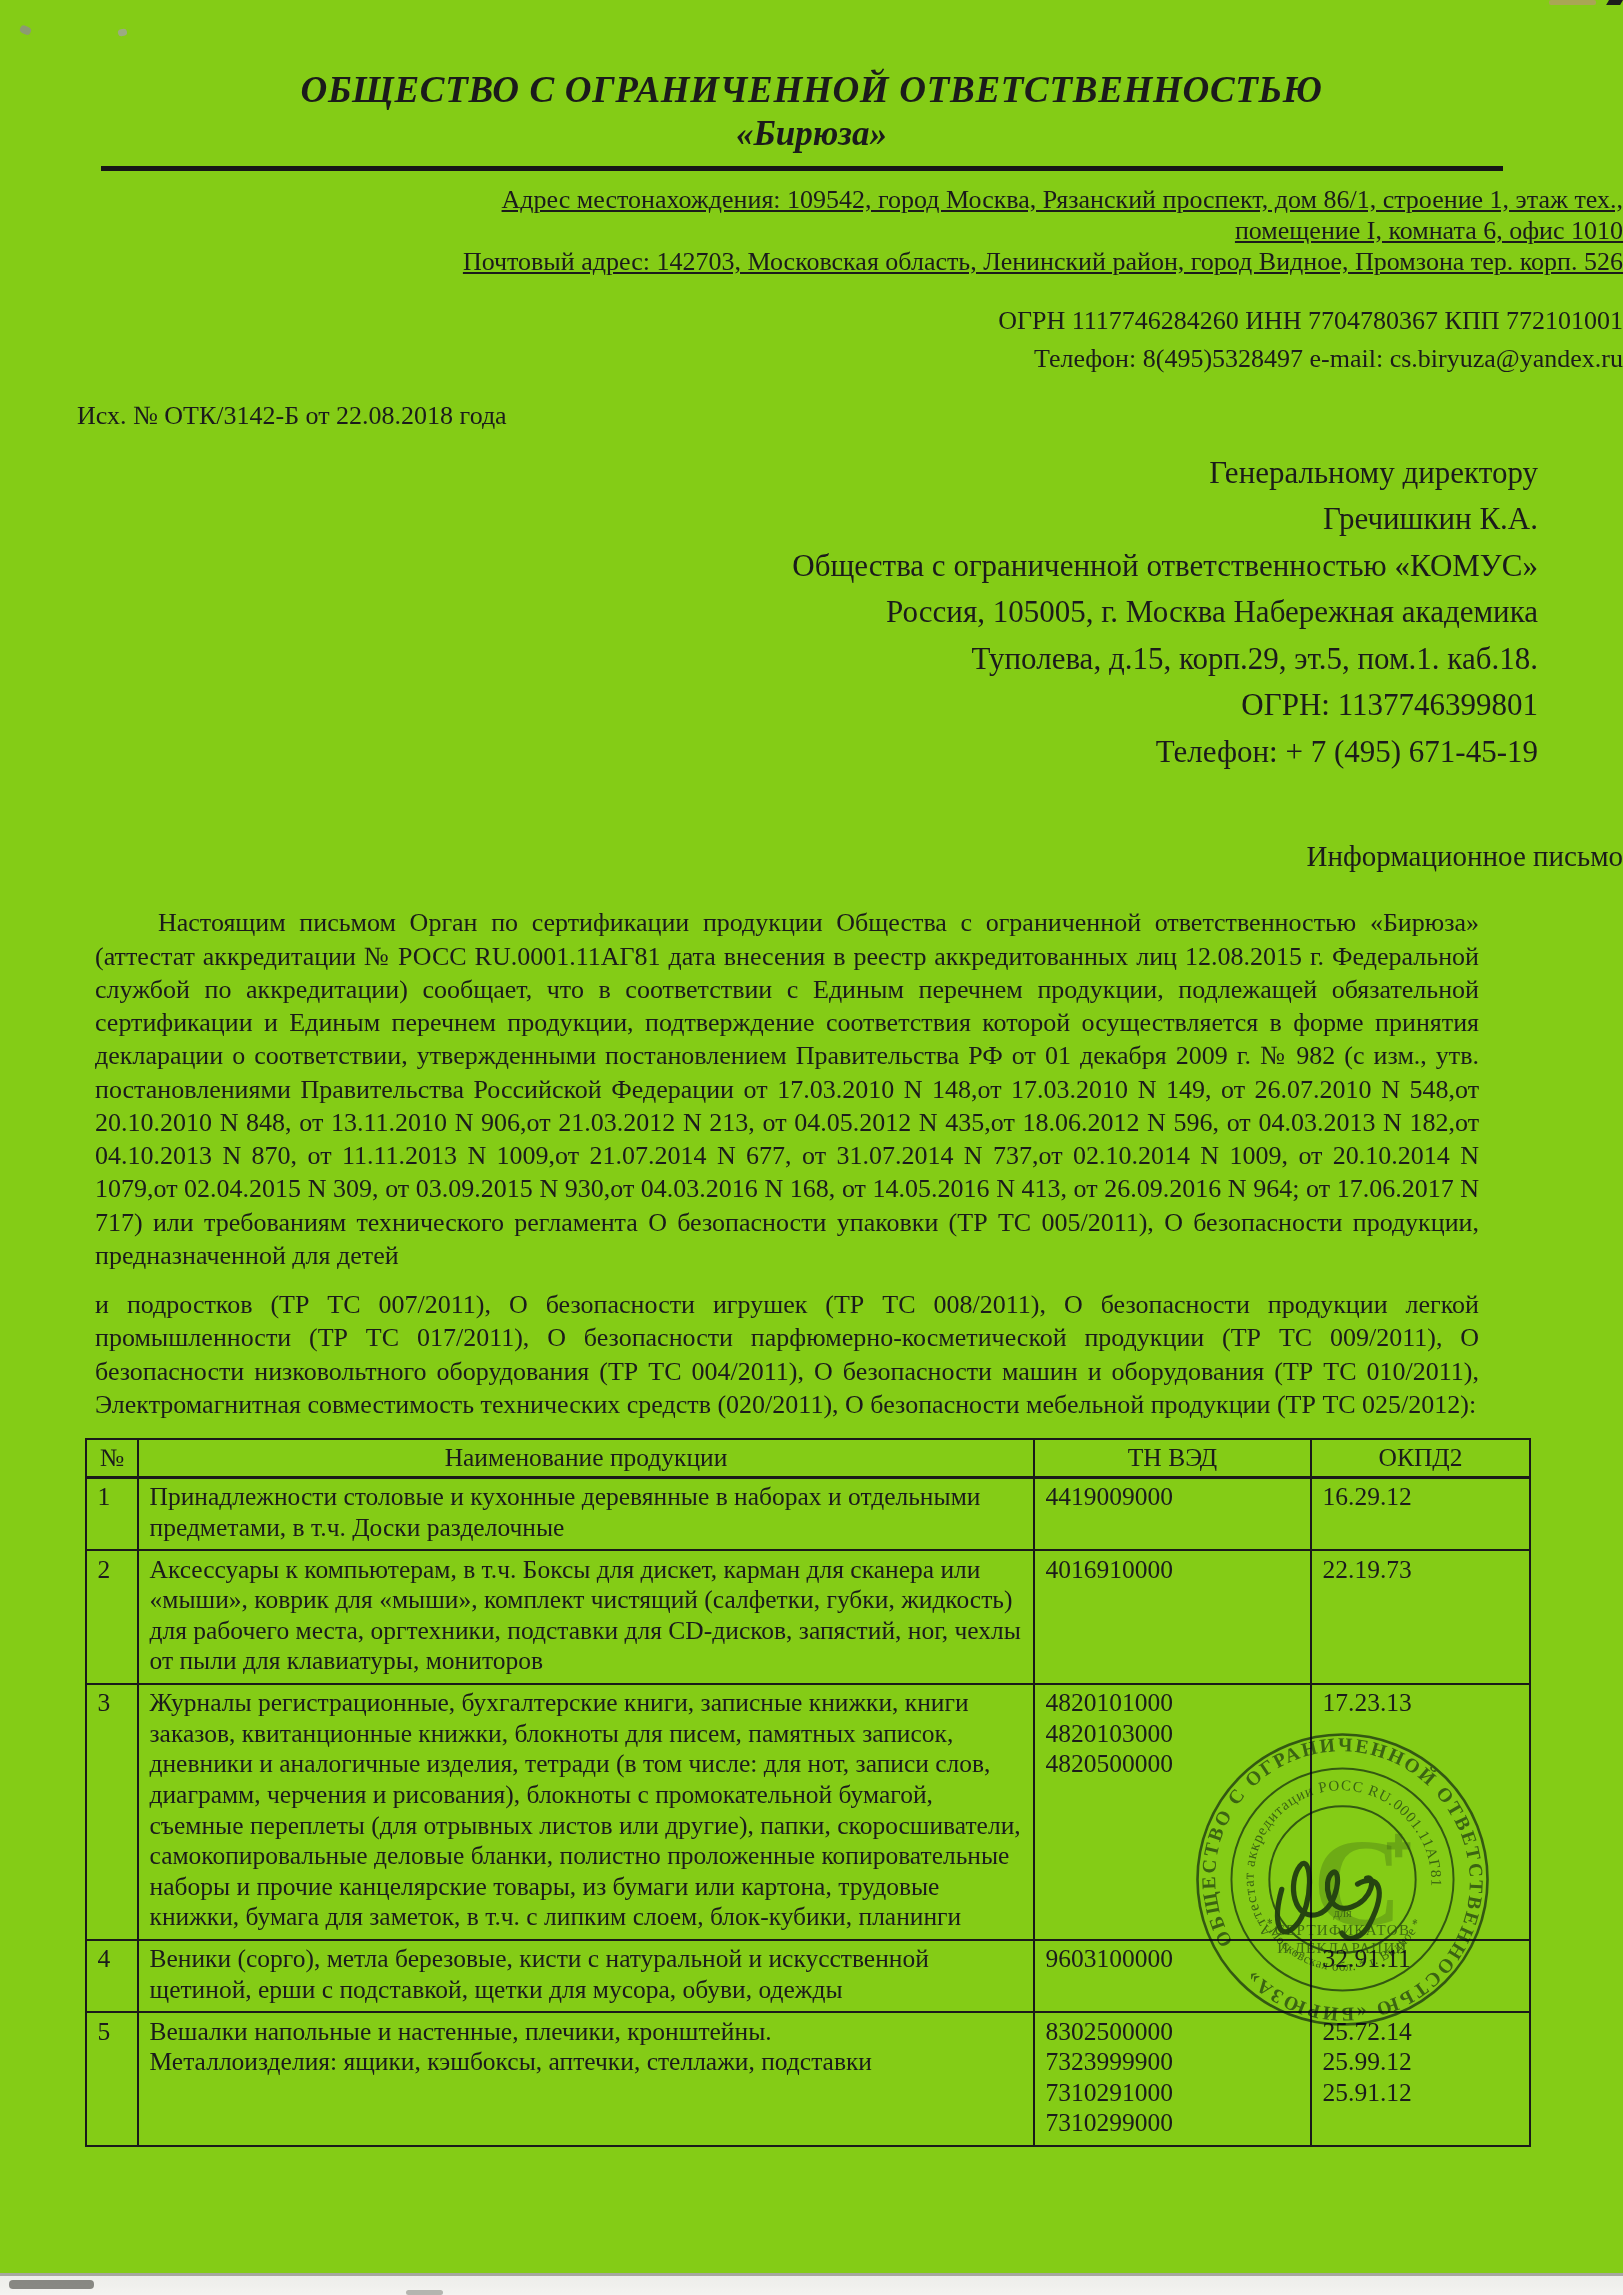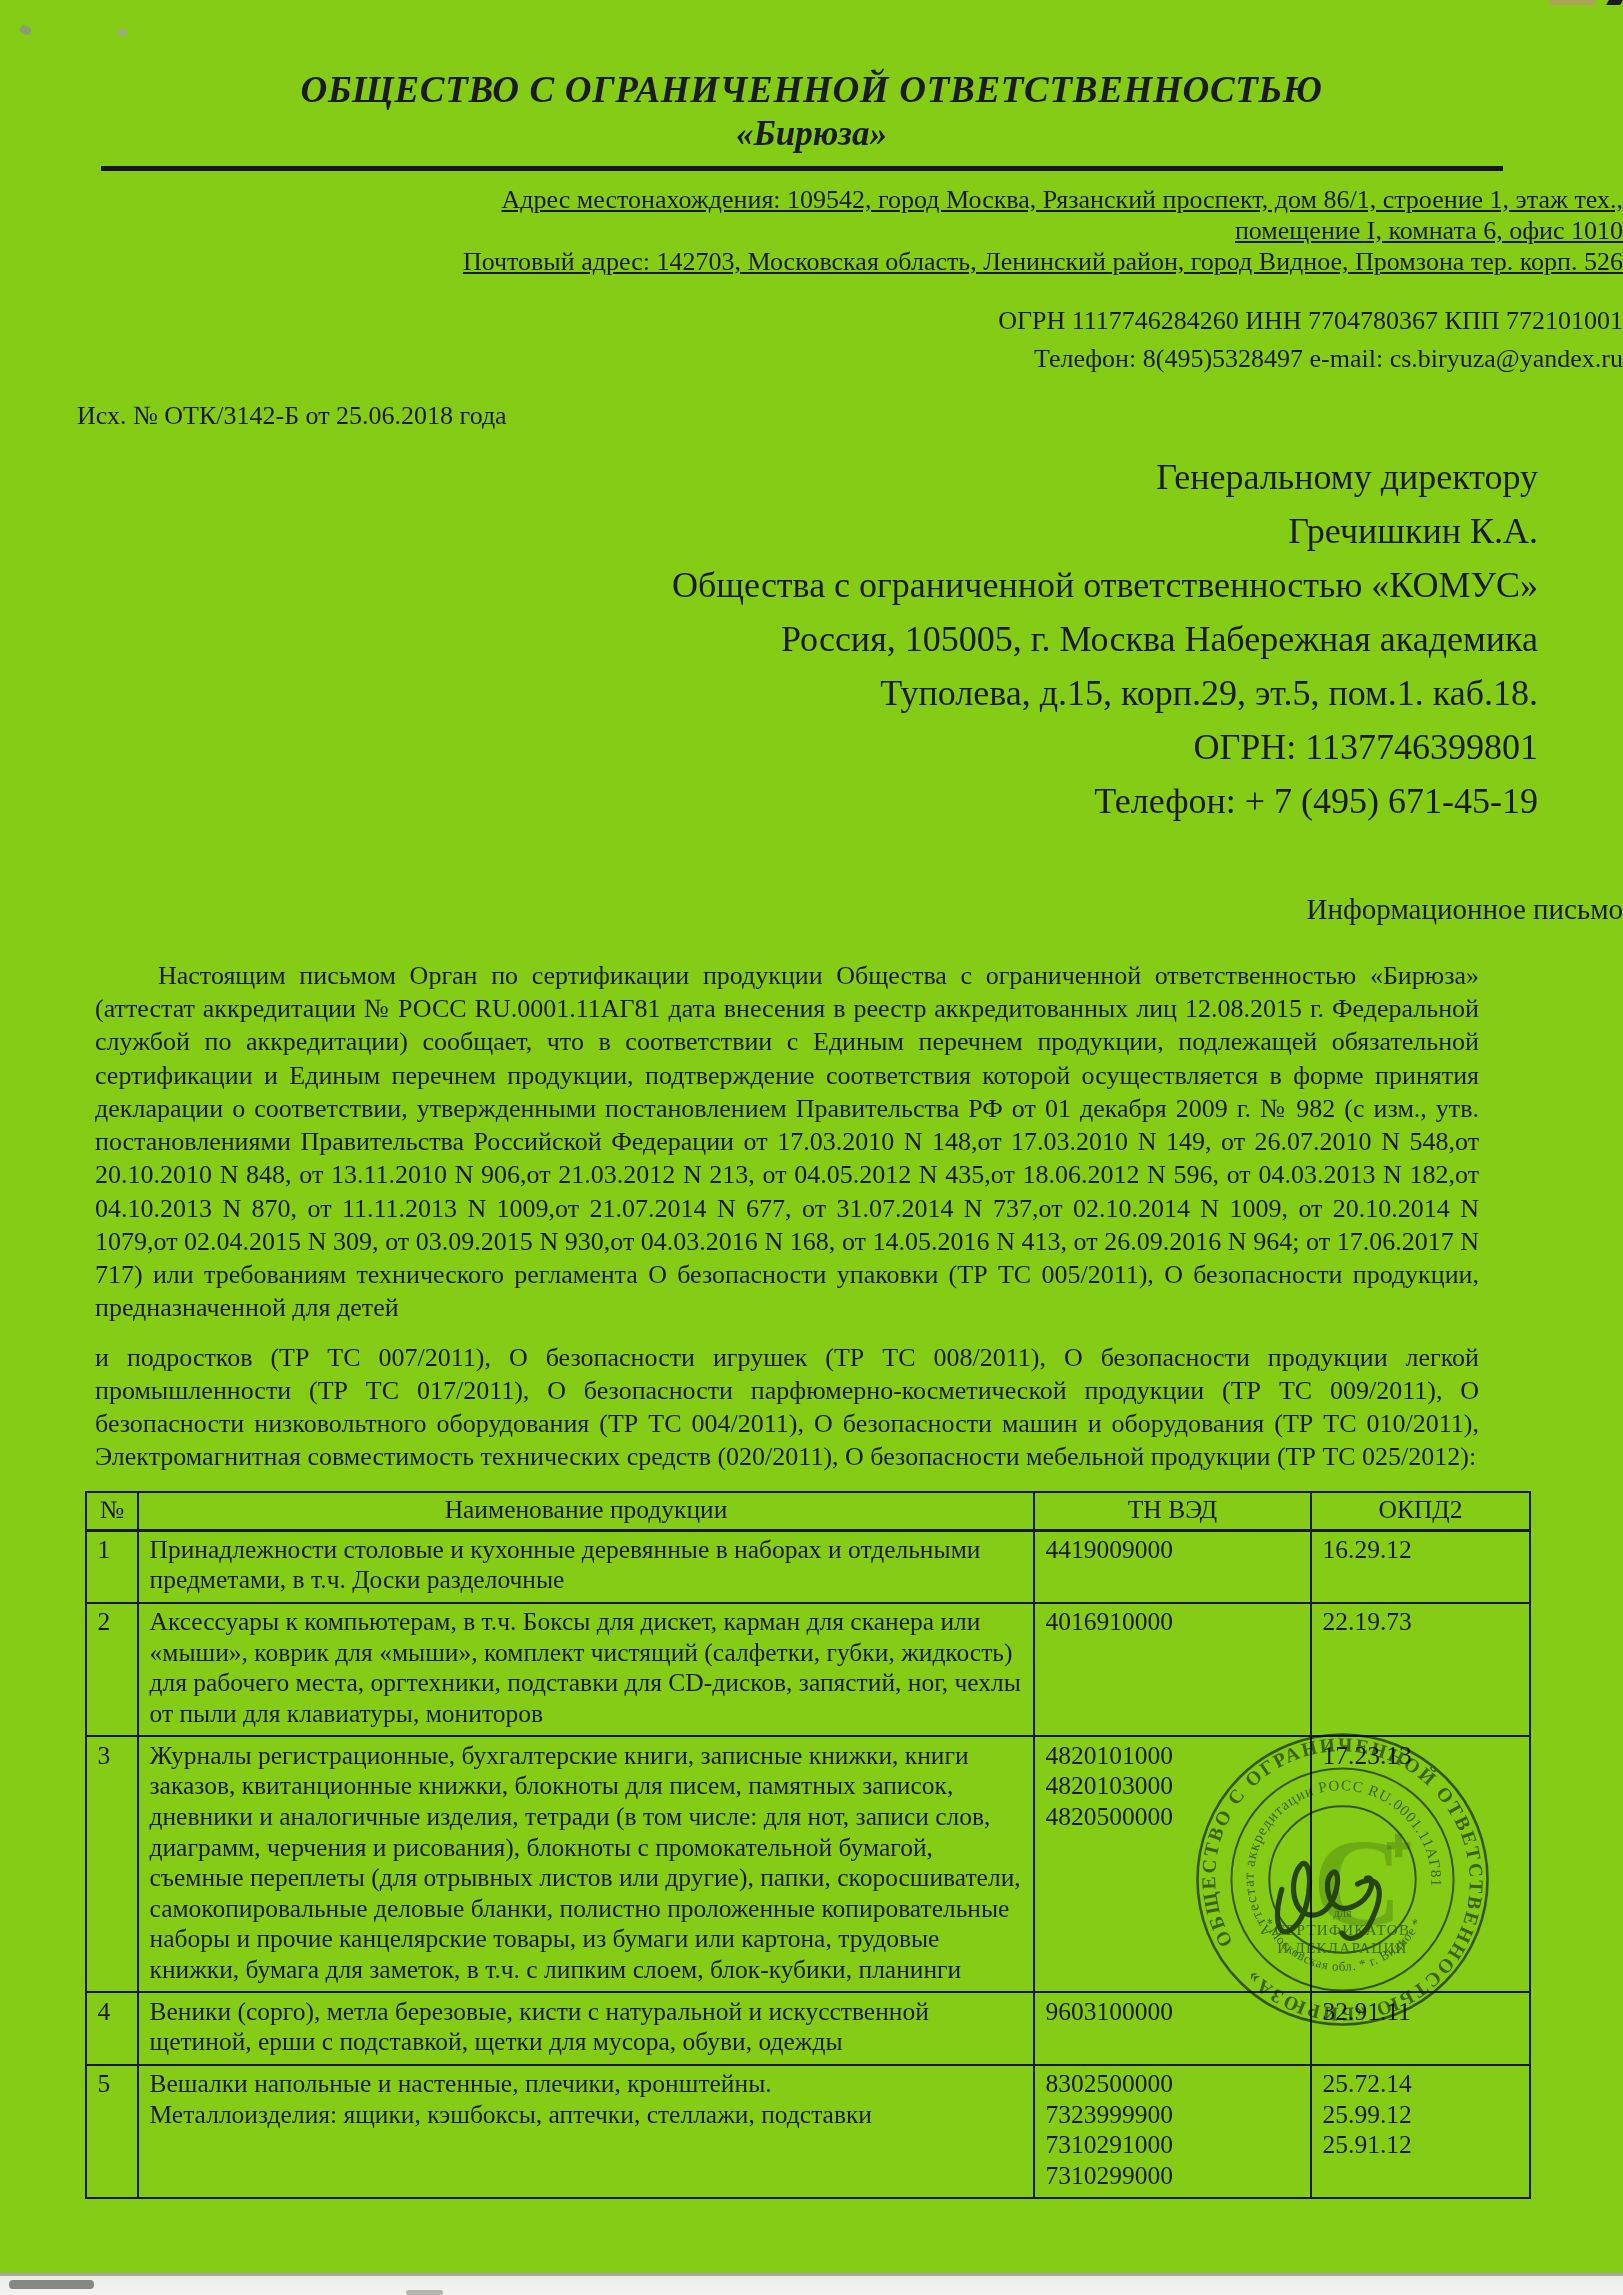--- a/index.html
+++ b/index.html
@@ -14,21 +14,21 @@
   }
   
   .org-title{ text-align:center; font-weight:bold; font-style:italic; }
   .org-title .t1{ margin:69px 0 3.9px; font-size:37px; line-height:1.15; letter-spacing:0.7px;}
   .org-title .t2{ font-size:35px; line-height:1.1; }
   .head-rule{ height:5.2px; background:#161616; margin:11.8px 120px 0 101px; }
   .addr-block{ margin-top:13px; text-align:right; font-size:26px; line-height:1.2;text-decoration:underline; }
   .reg-block{ margin-top:25px; text-align:right; font-size:26px; line-height:1.45; }
   .ref-line{ margin:23.6px 0 0 77px; font-size:26px; }
   
-  .recipient{ margin:18.3px 85px 0 0; text-align:right; font-size:36px; line-height:1.5; }
+  .recipient{ margin:18.3px 85px 0 0; text-align:right; font-size:31px; line-height:1.5; }
   
   .letter-title{ margin-top:65px; text-align:right; font-size:29px; }
   .body-text{ margin:33px 128px 0 79px; font-size:26px; line-height:1.28; text-align:justify; }
   .body-text p{ margin:16px; }
   .body-text p.p1{ text-indent:63px; }
   
   table.products{
     margin:17px 0 0 85px;
     width:1445px;
     border-collapse:collapse;
@@ -86,21 +86,21 @@
     <div>Адрес местонахождения: 109542, город Москва, Рязанский проспект, дом 86/1, строение 1, этаж тех.,</div>
     <div>помещение I, комната 6, офис 1010</div>
     <div>Почтовый адрес: 142703, Московская область, Ленинский район, город Видное, Промзона тер. корп. 526</div>
   </div>
 
   <div class="reg-block">
     <div>ОГРН 1117746284260 ИНН 7704780367 КПП 772101001</div>
     <div>Телефон: 8(495)5328497 e-mail: cs.biryuza@yandex.ru</div>
   </div>
 
-  <div class="ref-line">Исх. № ОТК/3142-Б от 25.06.2018 года</div>
+  <div class="ref-line">Исх. № ОТК/3142-Б от 22.08.2018 года</div>
 
   <div class="recipient">
     <div>Генеральному директору</div>
     <div>Гречишкин К.А.</div>
     <div>Общества с ограниченной ответственностью «КОМУС»</div>
     <div>Россия, 105005, г. Москва Набережная академика</div>
     <div>Туполева, д.15, корп.29, эт.5, пом.1. каб.18.</div>
     <div>ОГРН: 1137746399801</div>
     <div>Телефон: + 7 (495) 671-45-19</div>
   </div>

